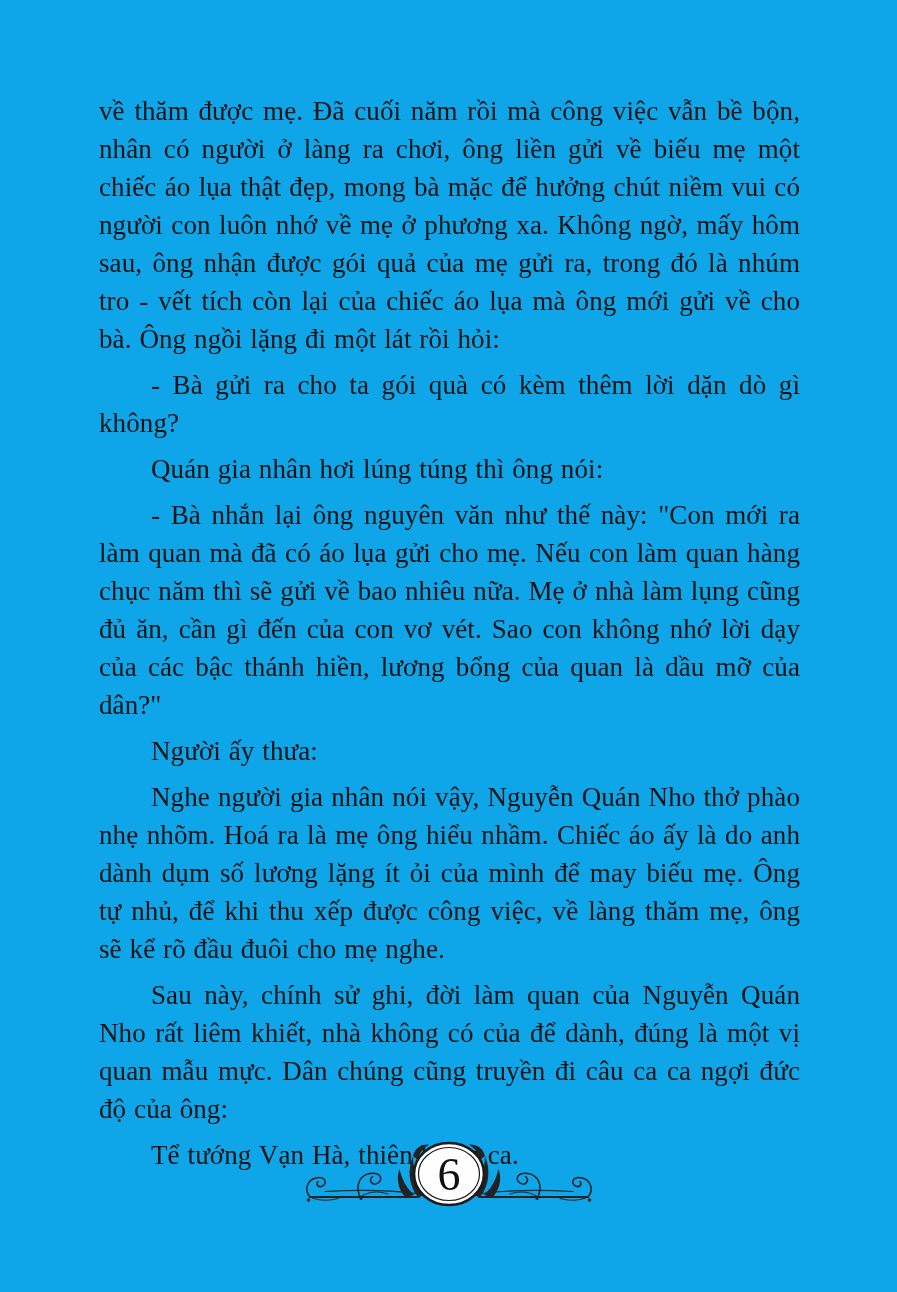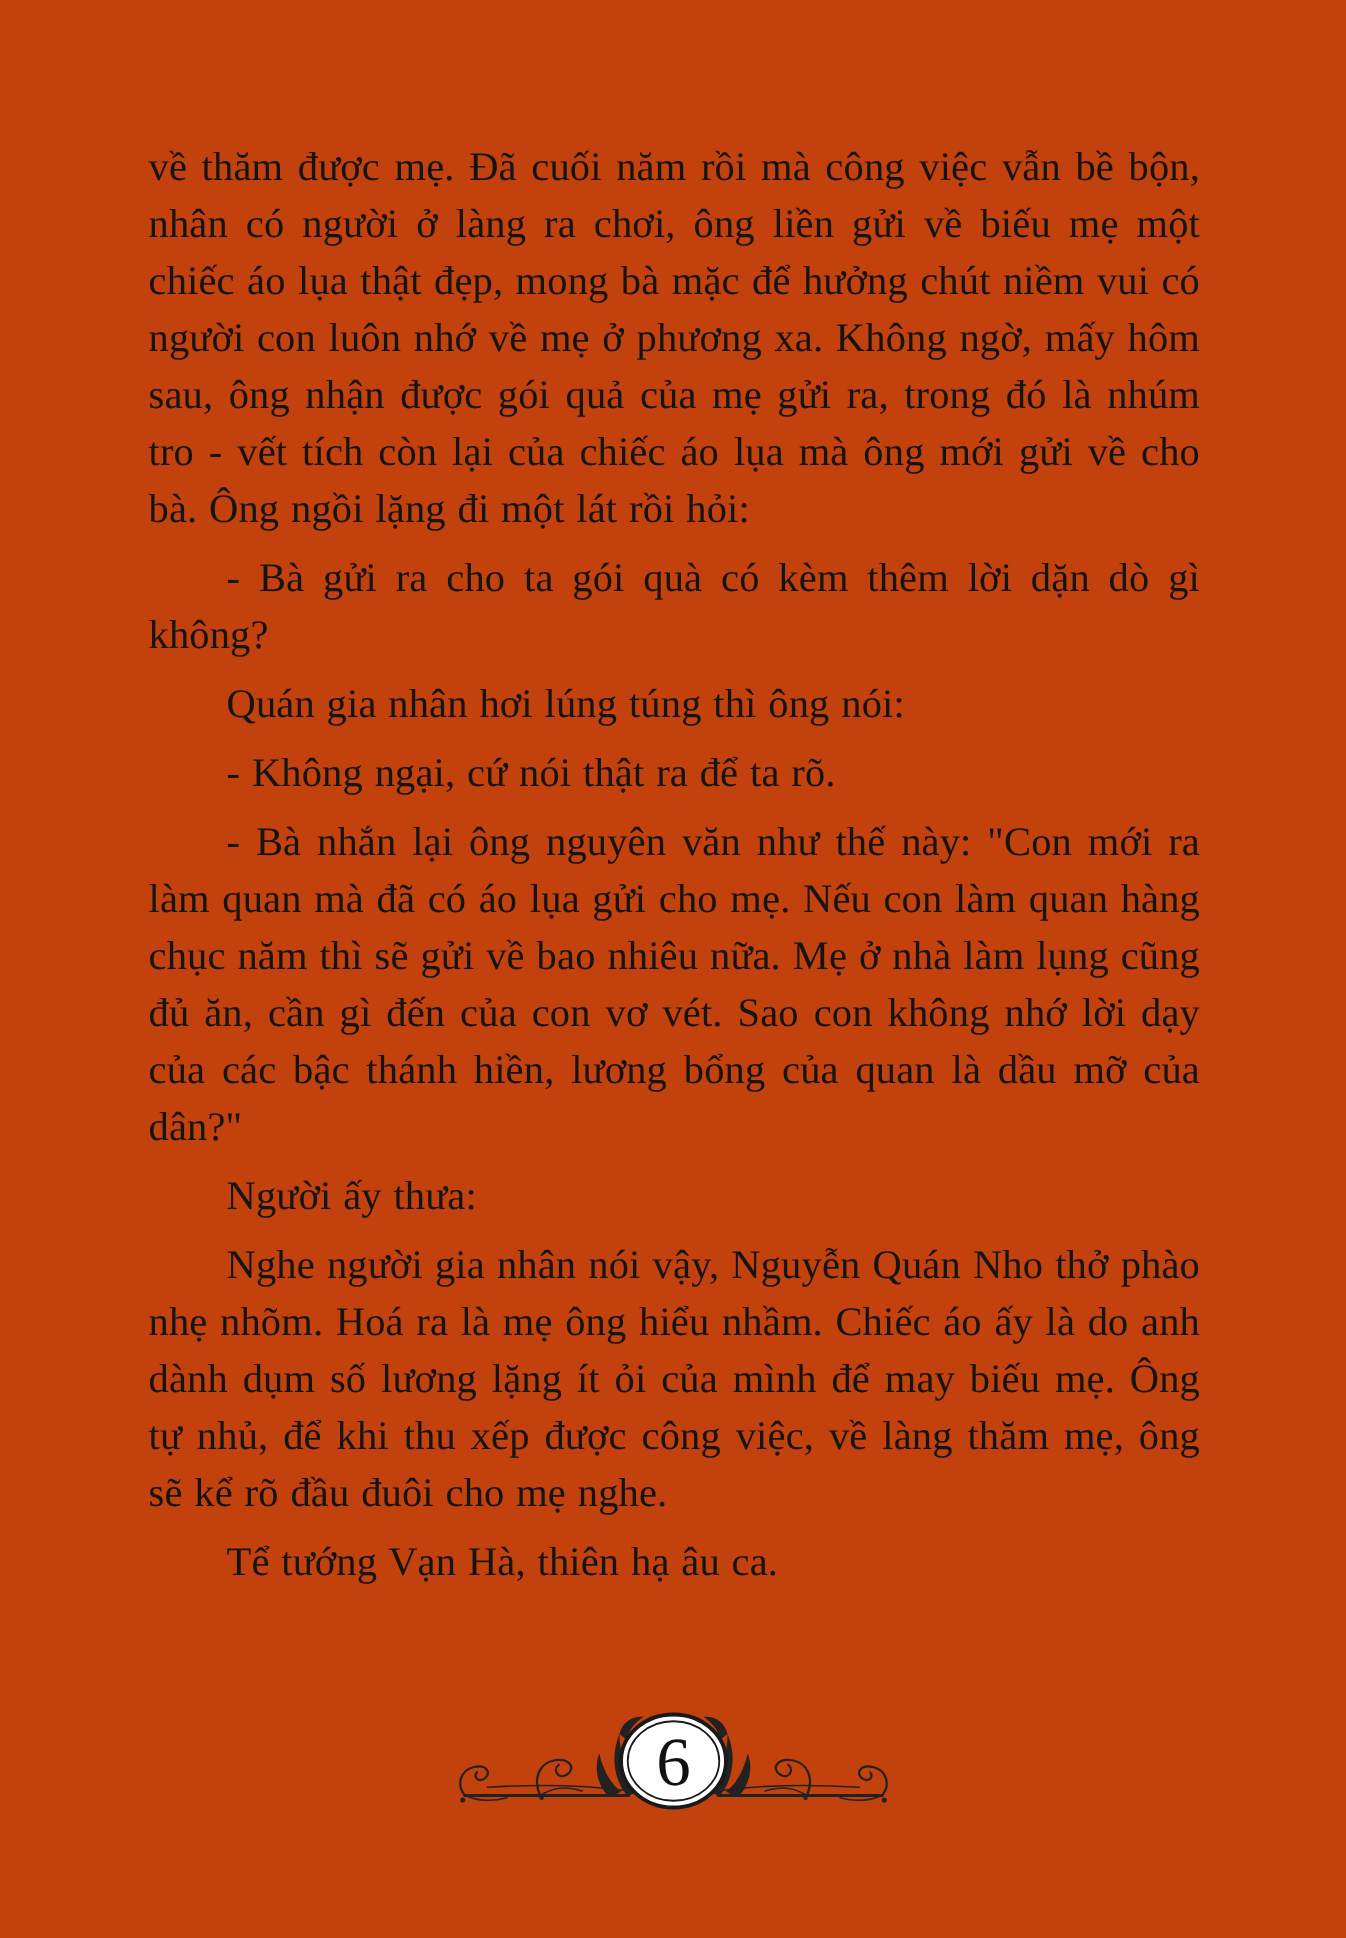--- a/index.html
+++ b/index.html
@@ -1,21 +1,21 @@
 <!DOCTYPE html>
 <html lang="vi"><head>
 <meta charset="utf-8">
 <style>
   * { box-sizing: border-box; }
   html, body { margin: 0; padding: 0; background: #ffffff; }
   .page {
     position: relative;
     width: 897px;
     height: 1292px;
-    background: #c2410c;
+    background: #0ea5e9;
     font-family: "Liberation Serif", "DejaVu Serif", serif;
     color: #141414;
     overflow: hidden;
   }
   .text-block {
     position: absolute;
     left: 99px;
     top: 92px;
     width: 701px;
     font-size: 27px;
@@ -37,24 +37,24 @@
 </style>
 </head>
 <body>
 
 <div class="page">
 
   <main class="text-block" id="paragraph-container">
       <p class="para">về thăm được mẹ. Đã cuối năm rồi mà công việc vẫn bề bộn, nhân có người ở làng ra chơi, ông liền gửi về biếu mẹ một chiếc áo lụa thật đẹp, mong bà mặc để hưởng chút niềm vui có người con luôn nhớ về mẹ ở phương xa. Không ngờ, mấy hôm sau, ông nhận được gói quả của mẹ gửi ra, trong đó là nhúm tro - vết tích còn lại của chiếc áo lụa mà ông mới gửi về cho bà. Ông ngồi lặng đi một lát rồi hỏi:</p>
       <p class="para indent">- Bà gửi ra cho ta gói quà có kèm thêm lời dặn dò gì không?</p>
       <p class="para indent">Quán gia nhân hơi lúng túng thì ông nói:</p>
-      <p class="para indent">- Không ngại, cứ nói thật ra để ta rõ.</p>
       <p class="para indent">- Bà nhắn lại ông nguyên văn như thế này: "Con mới ra làm quan mà đã có áo lụa gửi cho mẹ. Nếu con làm quan hàng chục năm thì sẽ gửi về bao nhiêu nữa. Mẹ ở nhà làm lụng cũng đủ ăn, cần gì đến của con vơ vét. Sao con không nhớ lời dạy của các bậc thánh hiền, lương bổng của quan là dầu mỡ của dân?"</p>
       <p class="para indent">Người ấy thưa:</p>
       <p class="para indent">Nghe người gia nhân nói vậy, Nguyễn Quán Nho thở phào nhẹ nhõm. Hoá ra là mẹ ông hiểu nhầm. Chiếc áo ấy là do anh dành dụm số lương lặng ít ỏi của mình để may biếu mẹ. Ông tự nhủ, để khi thu xếp được công việc, về làng thăm mẹ, ông sẽ kể rõ đầu đuôi cho mẹ nghe.</p>
+      <p class="para indent">Sau này, chính sử ghi, đời làm quan của Nguyễn Quán Nho rất liêm khiết, nhà không có của để dành, đúng là một vị quan mẫu mực. Dân chúng cũng truyền đi câu ca ca ngợi đức độ của ông:</p>
       <p class="para indent">Tể tướng Vạn Hà, thiên hạ âu ca.</p>
     </main>
 
   <footer class="footer">
     <svg class="ornament" width="304" height="92" viewBox="0 0 304 92" xmlns="http://www.w3.org/2000/svg">
       <defs>
         <g id="fl-left" stroke="#222222" fill="none" stroke-width="1.5" stroke-linecap="round">
 
           <path d="M13,63 L122,63" stroke-width="2.1"></path>
           <path d="M28,57.5 C62,55.5 96,56.5 119,59.5" stroke-width="1.1"></path>

